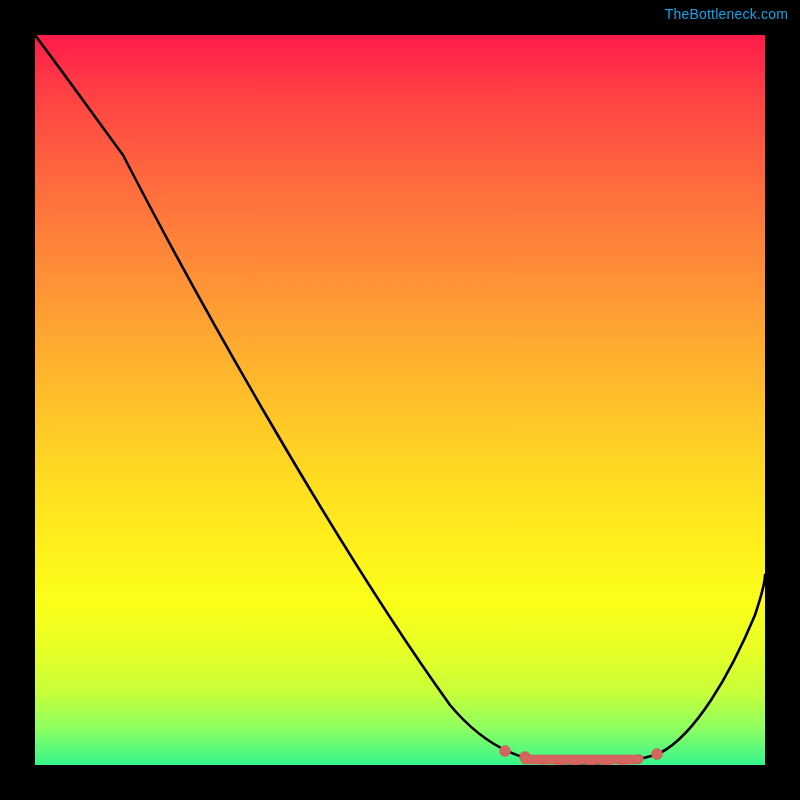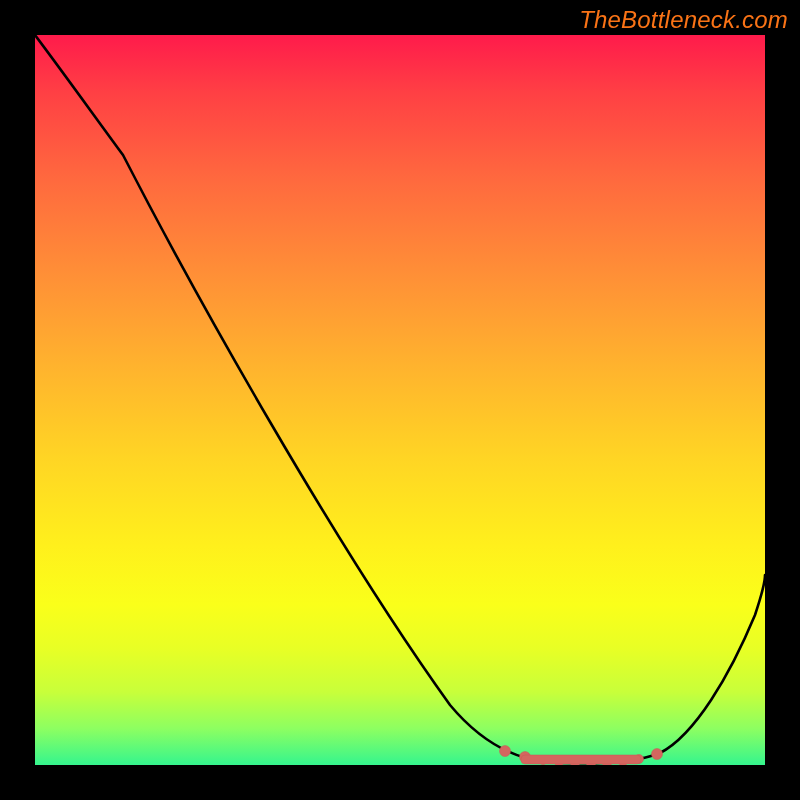--- a/index.html
+++ b/index.html
@@ -7,27 +7,26 @@
   .container {
     position: relative;
     width: 800px;
     height: 800px;
     background: #000;
   }
   .watermark {
     position: absolute;
     top: 6px;
     right: 12px;
-    color: #f97316;
+    color: #0ea5e9;
     font-family: Arial, Helvetica, sans-serif;
-    font-size: 24px;
+    font-size: 14px;
     font-weight: 500;
     letter-spacing: 0.2px;
     z-index: 50;
-    font-style: italic;
   }
   .plot-area {
     position: absolute;
     left: 35px;
     top: 35px;
     width: 730px;
     height: 730px;
     background: linear-gradient(
       to bottom,
       #ff1b4b 0%,

